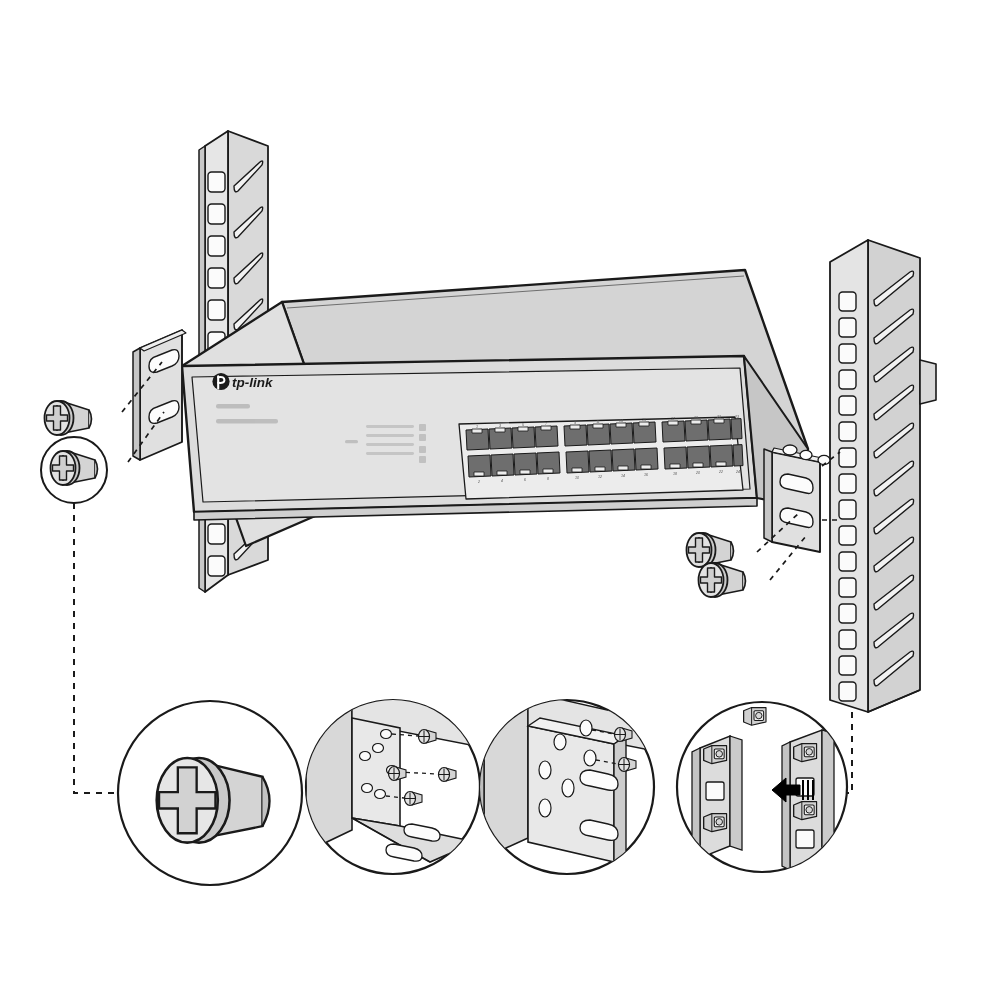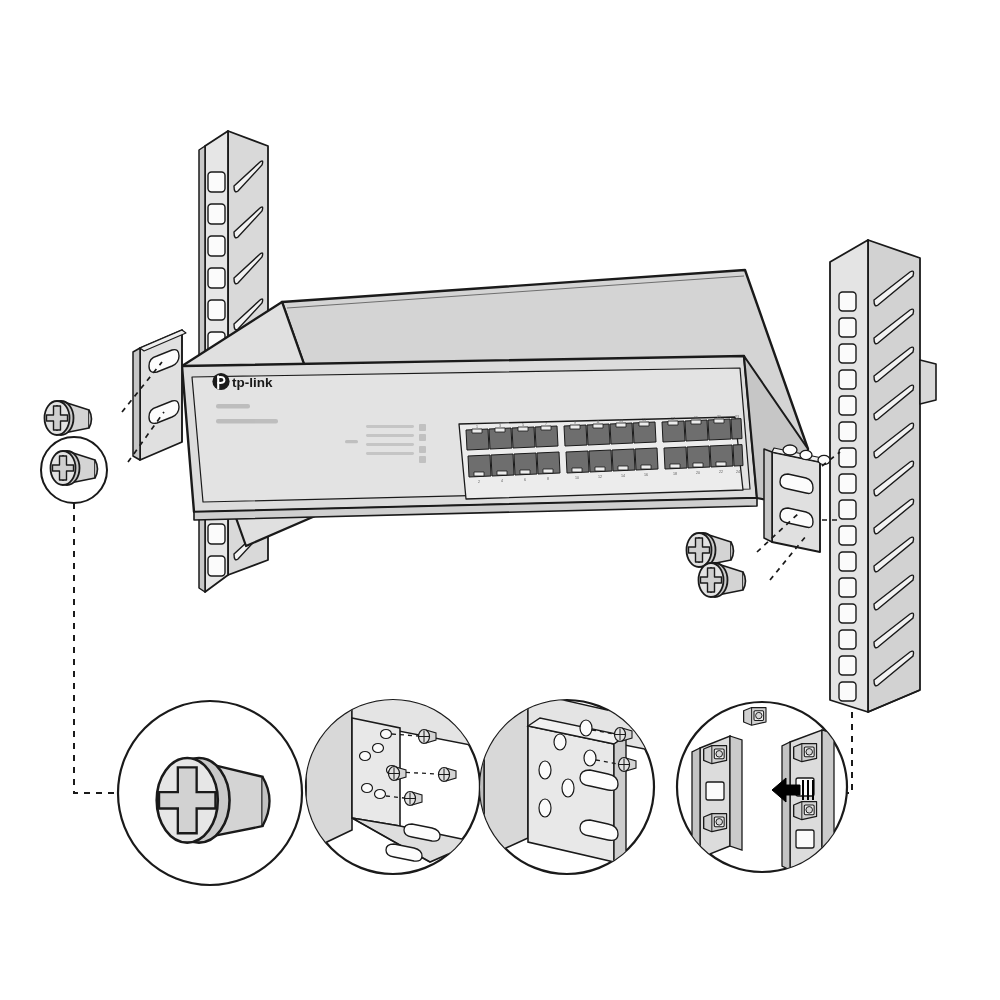--- a/index.html
+++ b/index.html
@@ -13,20 +13,21 @@
     height: 1000px;
     font-family: "Liberation Sans", sans-serif;
     overflow: hidden;
     position: relative;
   }
   #stage {
     position: absolute;
     top: 0; left: 0;
     width: 1000px;
     height: 1000px;
+    font-style: italic;
   }
   svg { display: block; }
   .lbl {
     font-family: "Liberation Sans", sans-serif;
   }
 </style>
 </head>
 <body>
 
 <div id="stage">

